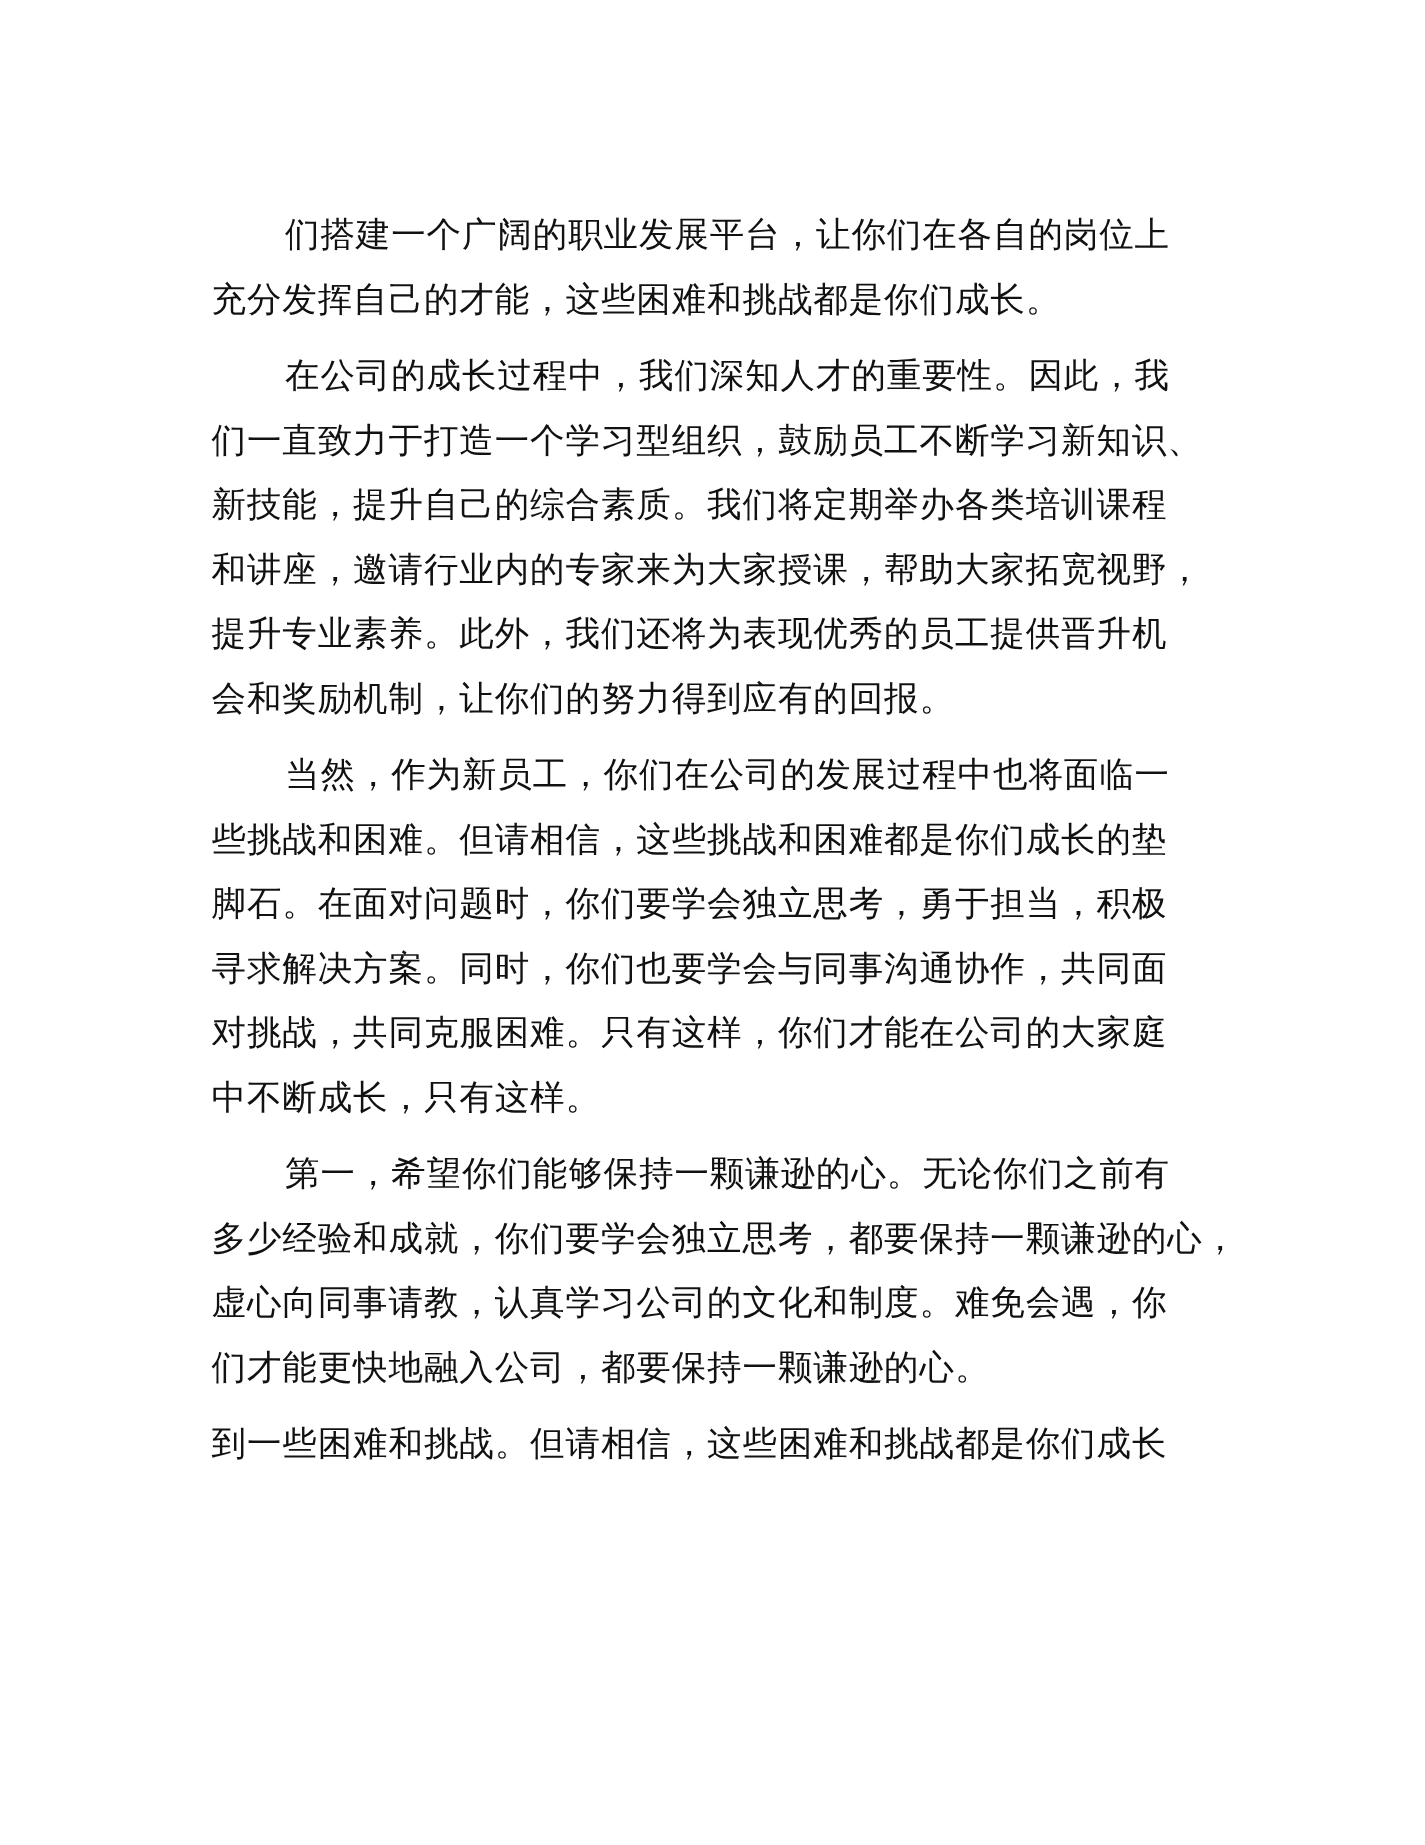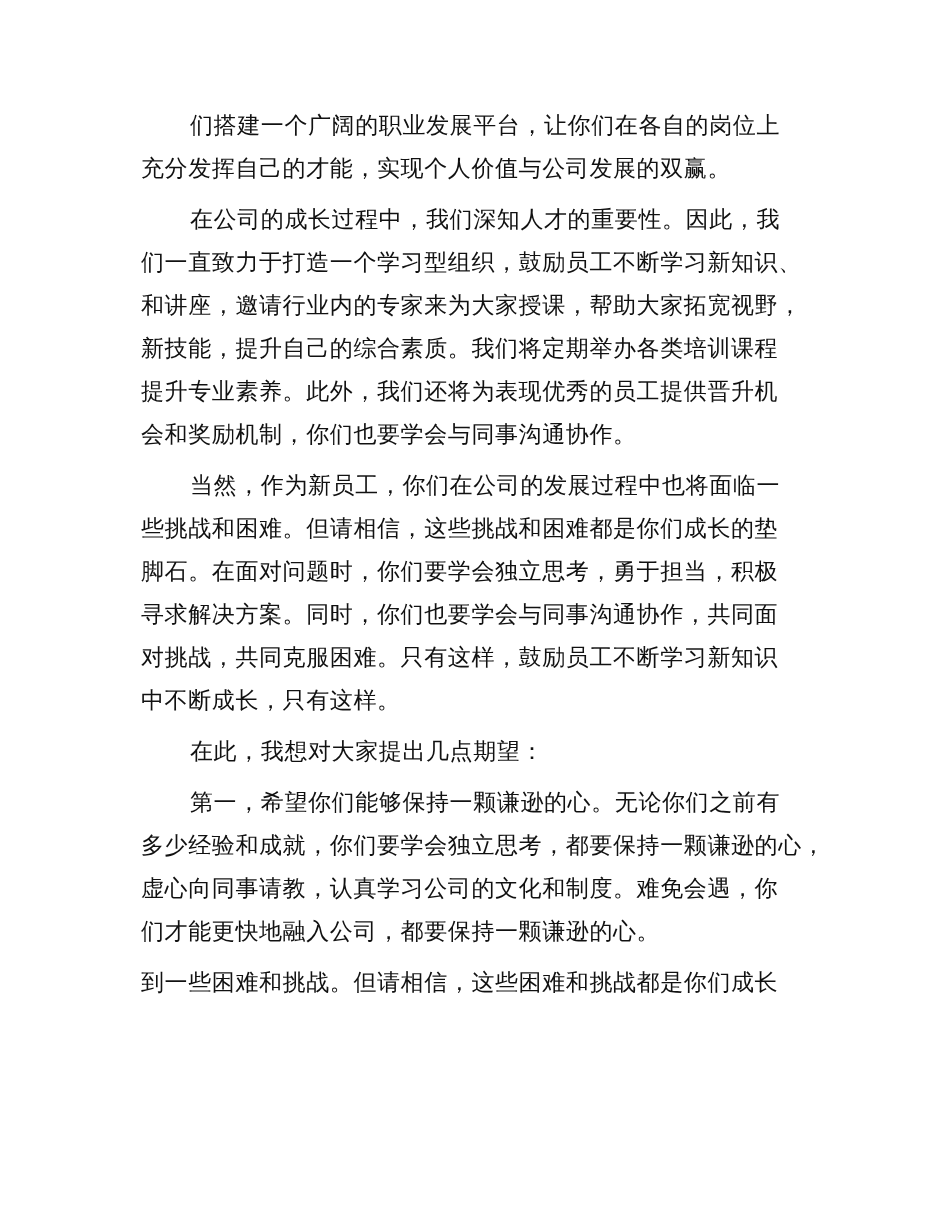--- a/index.html
+++ b/index.html
@@ -19,21 +19,21 @@
     position: absolute;
     left: 0;
     top: 0;
     width: 950px;
     height: 1230px;
     background: #ffffff;
   }
   .content {
     position: absolute;
     left: 141px;
-    top: 104px;
+    top: 136px;
     width: 690px;
   }
   .para {
     margin: 0 0 8px 0;
   }
   .line {
     display: block;
     height: 43px;
     line-height: 43px;
     font-size: 23px;
@@ -45,44 +45,41 @@
   }
 </style>
 </head>
 <body>
 
 <div class="page">
   <div class="content">
 
     <div class="para">
       <span class="line indent">们搭建一个广阔的职业发展平台，让你们在各自的岗位上</span>
-      <span class="line">充分发挥自己的才能，实现个人价值与公司发展的双赢。</span>
+      <span class="line">充分发挥自己的才能，这些困难和挑战都是你们成长。</span>
     </div>
 
     <div class="para">
       <span class="line indent">在公司的成长过程中，我们深知人才的重要性。因此，我</span>
       <span class="line">们一直致力于打造一个学习型组织，鼓励员工不断学习新知识、</span>
+      <span class="line">新技能，提升自己的综合素质。我们将定期举办各类培训课程</span>
       <span class="line">和讲座，邀请行业内的专家来为大家授课，帮助大家拓宽视野，</span>
-      <span class="line">新技能，提升自己的综合素质。我们将定期举办各类培训课程</span>
       <span class="line">提升专业素养。此外，我们还将为表现优秀的员工提供晋升机</span>
-      <span class="line">会和奖励机制，你们也要学会与同事沟通协作。</span>
+      <span class="line">会和奖励机制，让你们的努力得到应有的回报。</span>
     </div>
 
     <div class="para">
       <span class="line indent">当然，作为新员工，你们在公司的发展过程中也将面临一</span>
       <span class="line">些挑战和困难。但请相信，这些挑战和困难都是你们成长的垫</span>
       <span class="line">脚石。在面对问题时，你们要学会独立思考，勇于担当，积极</span>
       <span class="line">寻求解决方案。同时，你们也要学会与同事沟通协作，共同面</span>
-      <span class="line">对挑战，共同克服困难。只有这样，鼓励员工不断学习新知识</span>
+      <span class="line">对挑战，共同克服困难。只有这样，你们才能在公司的大家庭</span>
       <span class="line">中不断成长，只有这样。</span>
     </div>
 
-    <div class="para">
-      <span class="line indent">在此，我想对大家提出几点期望：</span>
-    </div>
 
     <div class="para">
       <span class="line indent">第一，希望你们能够保持一颗谦逊的心。无论你们之前有</span>
       <span class="line">多少经验和成就，你们要学会独立思考，都要保持一颗谦逊的心，</span>
       <span class="line">虚心向同事请教，认真学习公司的文化和制度。难免会遇，你</span>
       <span class="line">们才能更快地融入公司，都要保持一颗谦逊的心。</span>
     </div>
 
     <div class="para">
       <span class="line">到一些困难和挑战。但请相信，这些困难和挑战都是你们成长</span>

